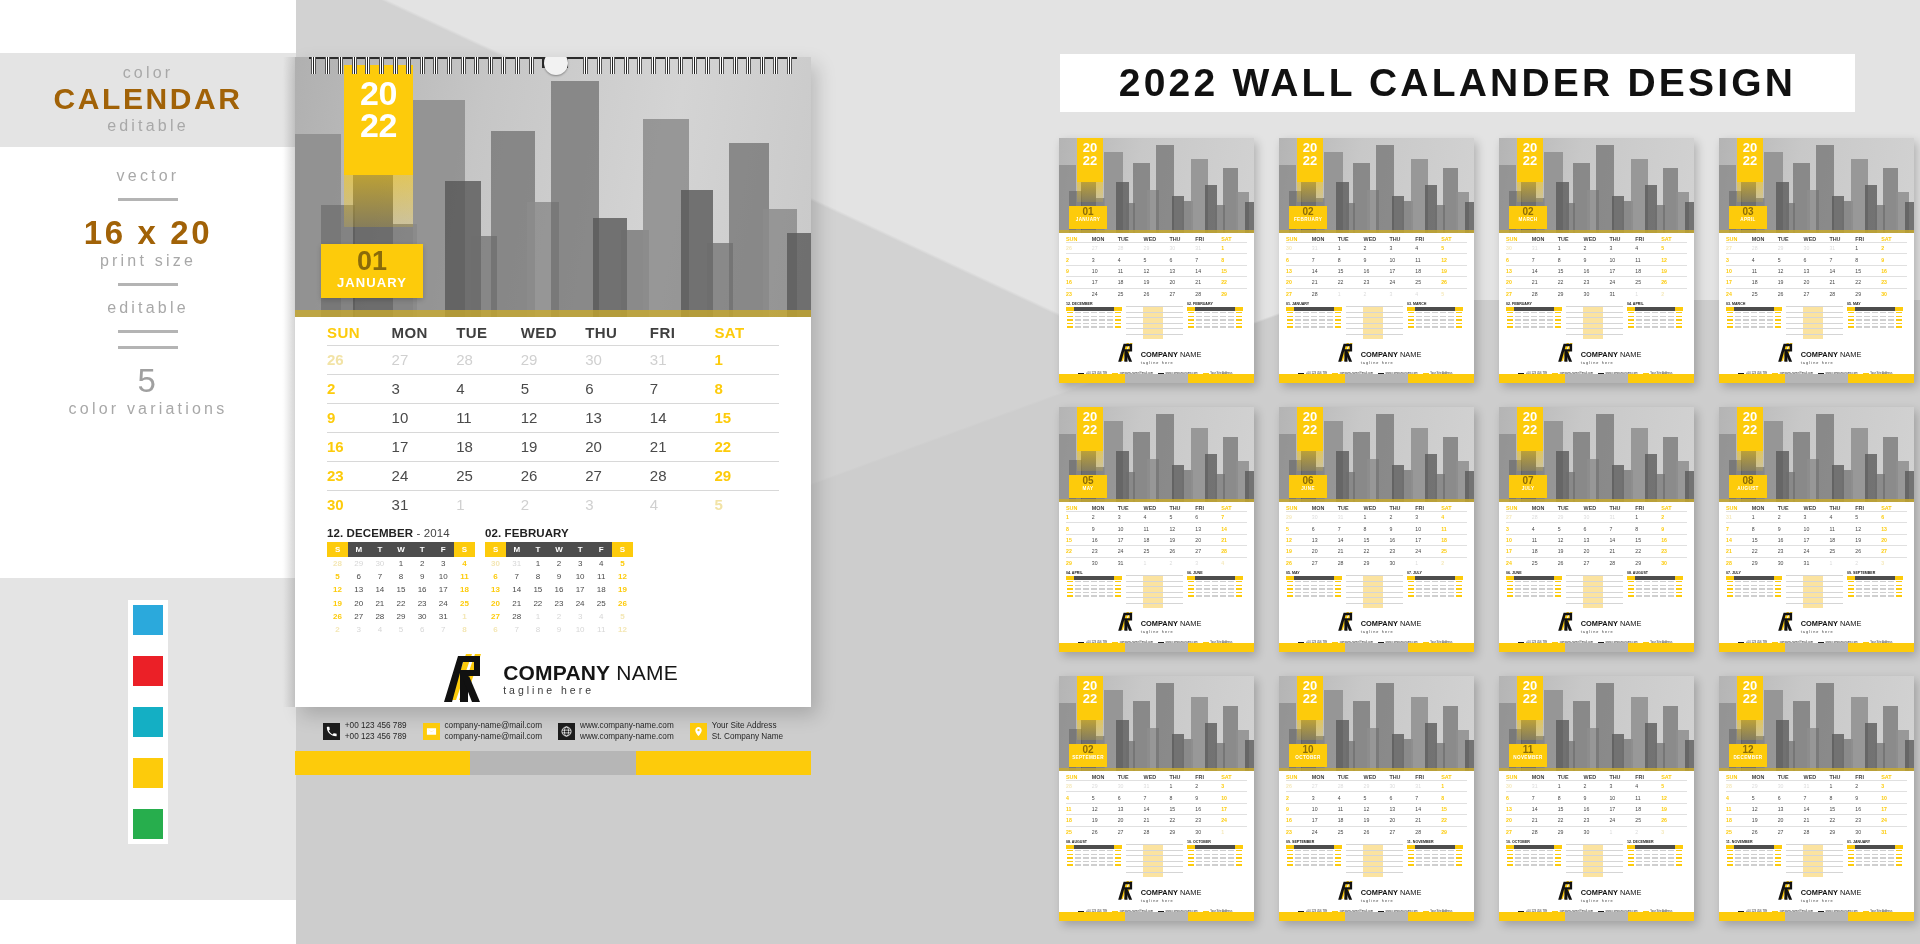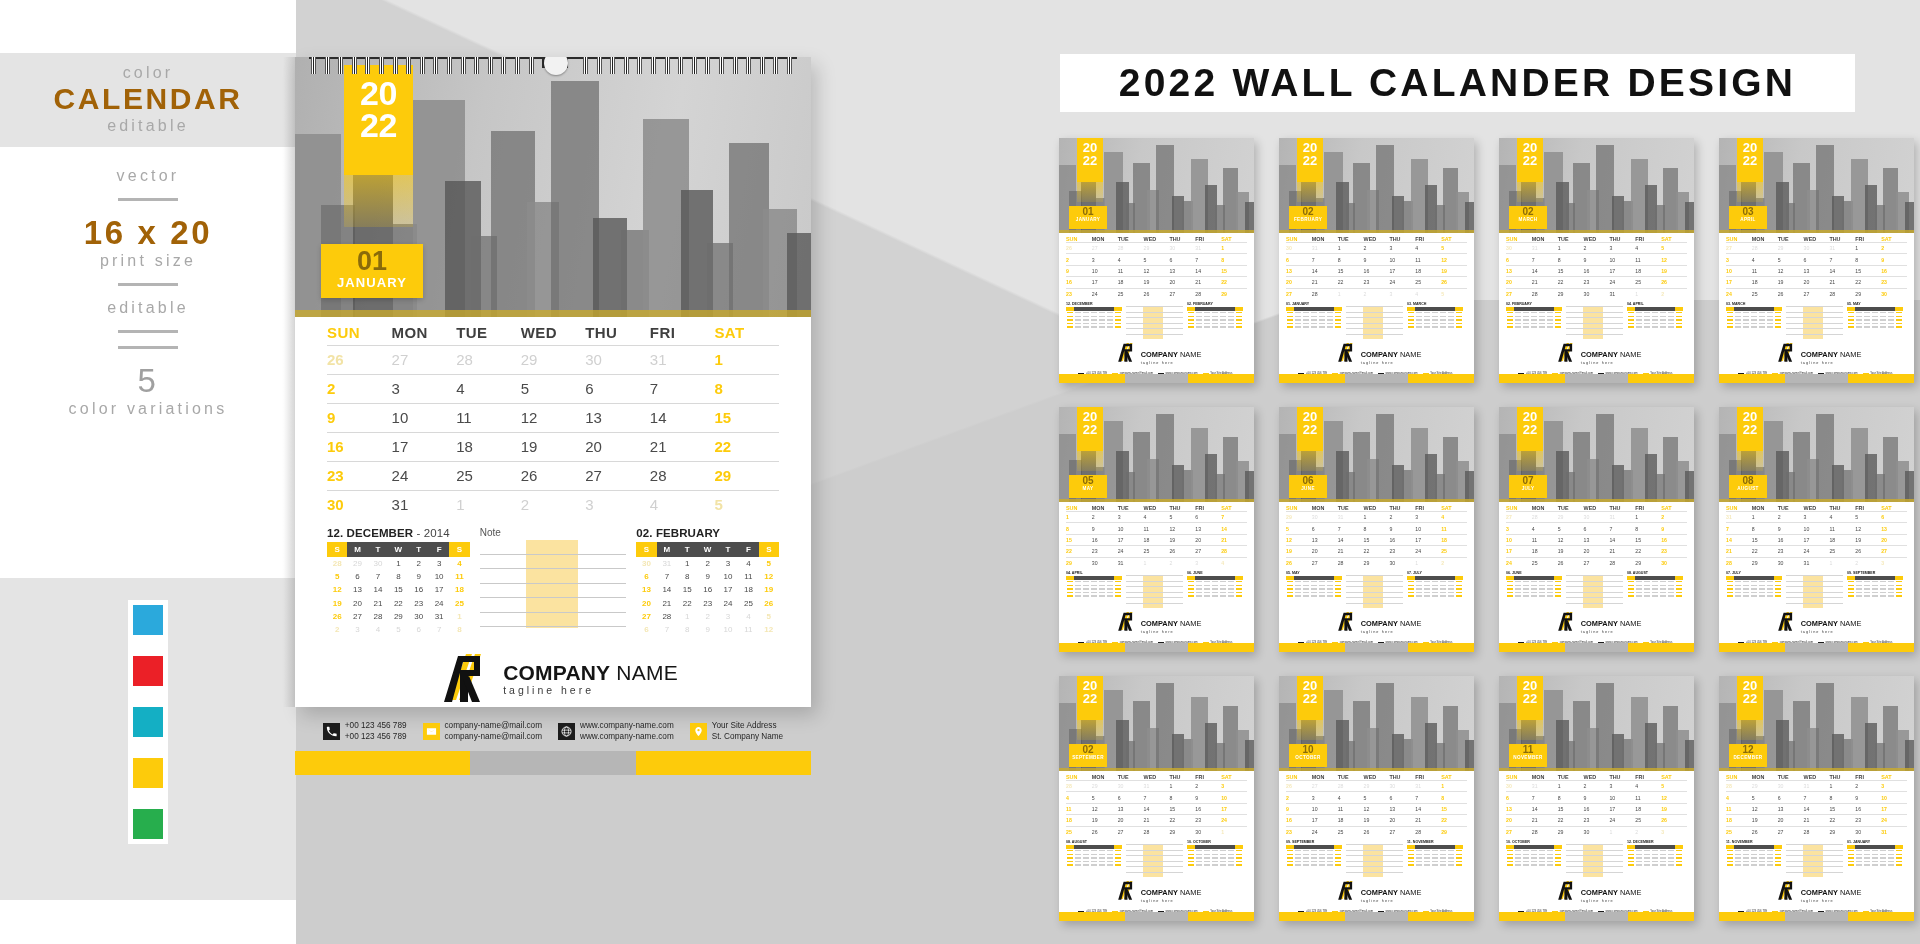--- a/index.html
+++ b/index.html
@@ -475,32 +475,20 @@
             <div class="sun mut">2</div>
             <div class="mut">3</div>
             <div class="mut">4</div>
             <div class="mut">5</div>
             <div class="mut">6</div>
             <div class="mut">7</div>
             <div class="sun mut">8</div>
           </div>
       </div>
 
-      <div class="note">
-        <div class="note-label">Note</div>
-        <div class="note-hl"></div>
-        <div class="note-lines" id="note-lines">
-            <div></div>
-            <div></div>
-            <div></div>
-            <div></div>
-            <div></div>
-            <div></div>
-          </div>
-      </div>
 
       <div class="mini">
         <div class="mini-title">
           <b>02. FEBRUARY</b><span></span>
         </div>
         <div class="mini-head" id="next-head">
             <div class="wk">S</div>
             <div>M</div>
             <div>T</div>
             <div>W</div>

